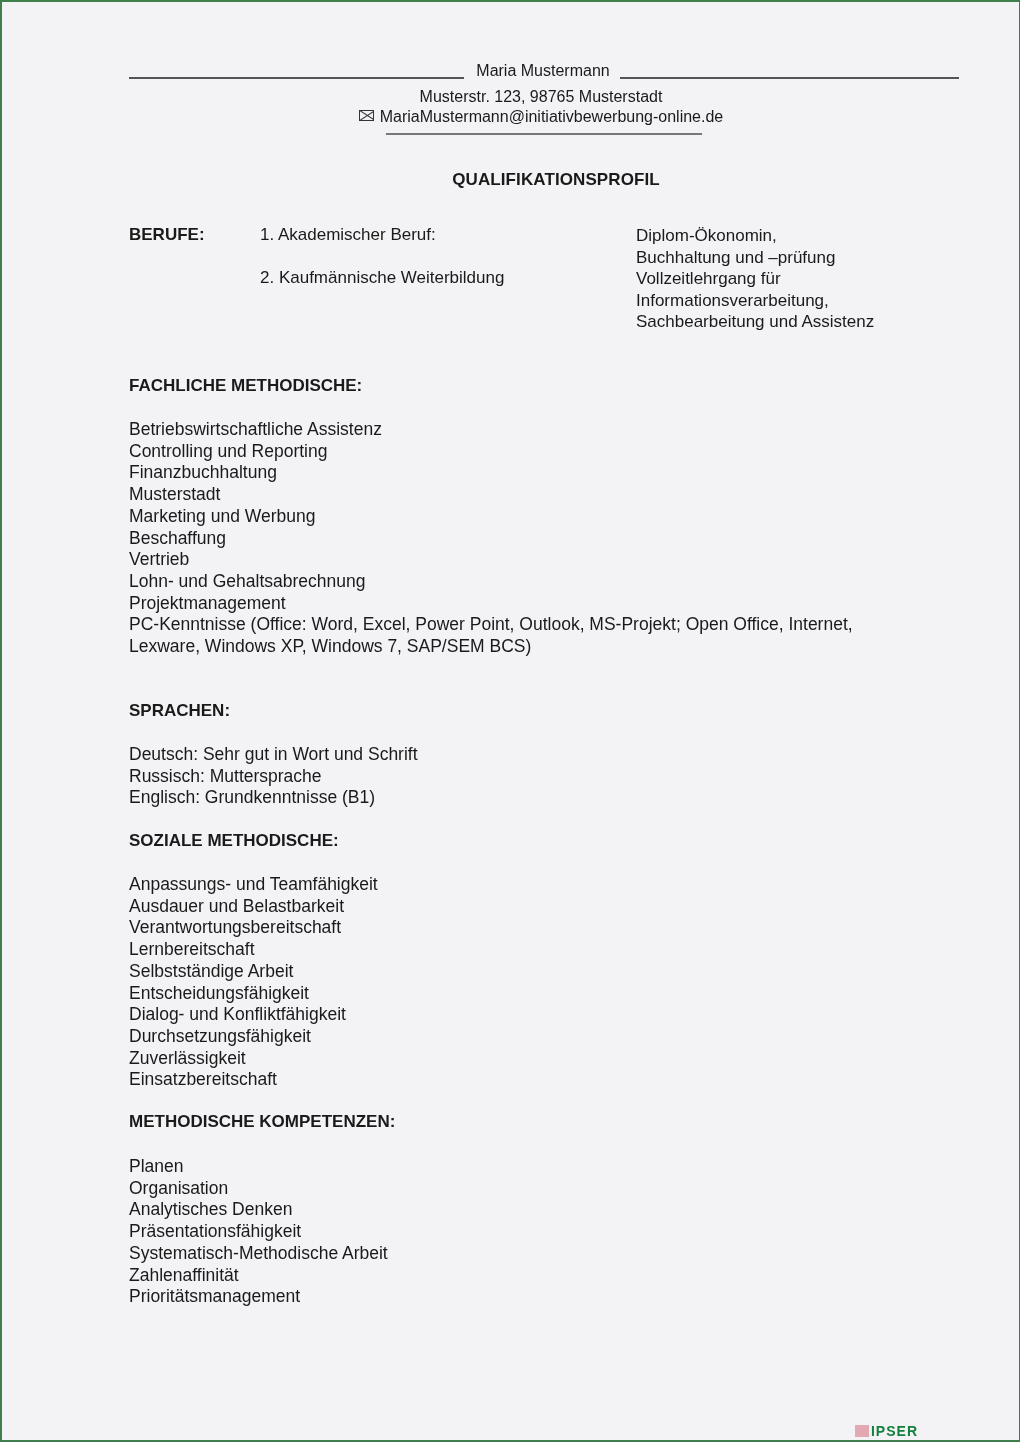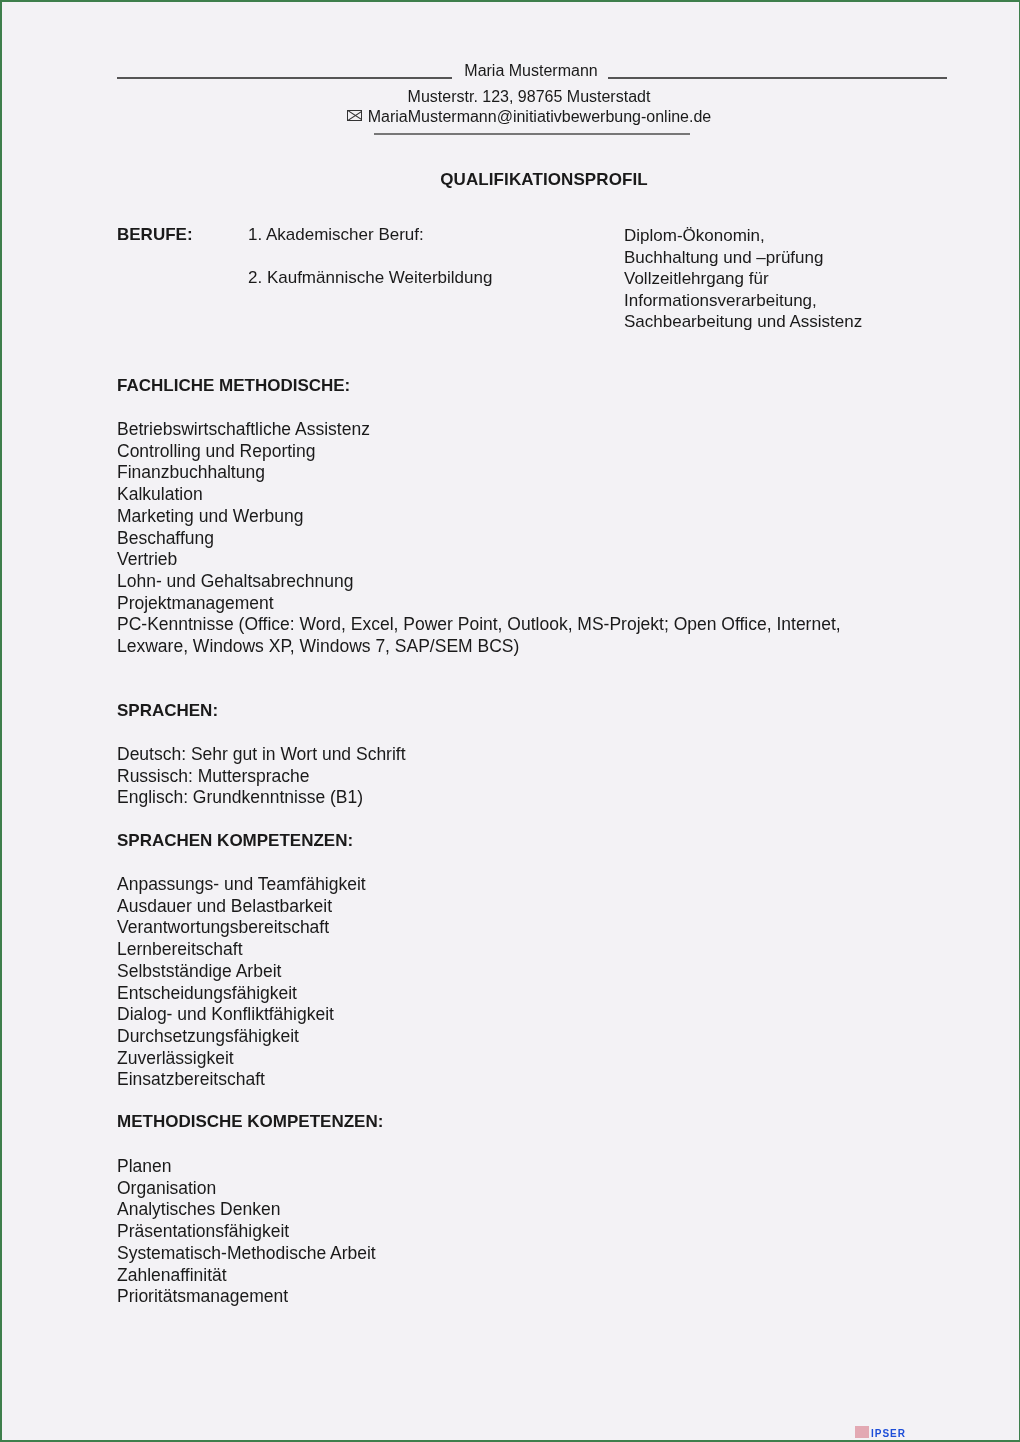--- a/index.html
+++ b/index.html
@@ -10,21 +10,21 @@
     color: #1a1a1a;
     position: relative;
     overflow: hidden;
   }
   .frame {
     position: absolute; left: 0; top: 0; width: 1020px; height: 1442px;
     box-sizing: border-box;
     border: 2px solid #3e7f4c;
     border-right-width: 1px;
   }
-  .page { position: absolute; left: 0; top: 0; width: 908px; height: 1442px; }
+  .page { position: absolute; left: 12px; top: 0; width: 908px; height: 1442px; }
 
   .name-row { position: absolute; top: 62px; left: 117px; width: 830px; height: 20px; }
   .name-row .line-l { position: absolute; left: 0; top: 15px; width: 335px; height: 2px; background: #555; }
   .name-row .line-r { position: absolute; left: 491px; top: 15px; width: 339px; height: 2px; background: #555; }
   .name-row .name { position: absolute; left: 340px; top: 0; font-size: 16px; width: 148px; text-align: center; white-space: nowrap; }
 
   .address { position: absolute; top: 88px; left: 0; width: 1058px; text-align: center; font-size: 16px; }
   .email-row { position: absolute; top: 108px; left: 0; width: 1058px; text-align: center; font-size: 16px; }
   .email-row .mail-icon { display: inline-block; width: 15px; height: 11px; border: 1px solid #333; position: relative; margin-right: 6px; vertical-align: 1px; overflow: hidden; box-sizing: border-box; }
   .email-row .mail-icon::before, .email-row .mail-icon::after {
@@ -37,21 +37,21 @@
   .title { position: absolute; top: 170px; left: 0; width: 1088px; text-align: center; font-size: 17px; font-weight: bold; letter-spacing: 0.1px; }
 
   .berufe-label { position: absolute; top: 225px; left: 117px; font-size: 17px; font-weight: bold; }
   .berufe-item { position: absolute; left: 248px; font-size: 17px; }
   .berufe-right { position: absolute; left: 624px; top: 225px; font-size: 17px; line-height: 21.6px; }
 
   .section-head { position: absolute; left: 117px; font-size: 17px; font-weight: bold; }
   .list { position: absolute; left: 117px; font-size: 17.5px; line-height: 21.7px; margin: 0; padding: 0; list-style: none; }
   .list li { white-space: nowrap; }
 
-  .watermark { position: absolute; right: 2px; bottom: 3px; font-size: 10px; color: #1d4ed8; letter-spacing: 1px; font-weight: bold; padding-left: 48px; }
+  .watermark { position: absolute; right: 2px; bottom: 3px; font-size: 14px; color: #15803d; letter-spacing: 1px; font-weight: bold; padding-left: 48px; }
   .watermark .wm-icon { display: inline-block; width: 14px; height: 12px; background: #e3a9b3; margin-right: 2px; vertical-align: -1px; }
 </style>
 </head>
 <body>
 
 <div class="page">
 
   <div class="name-row">
     <div class="line-l"></div>
     <div class="name">Maria Mustermann</div>
@@ -76,38 +76,38 @@
     <div>Vollzeitlehrgang für</div>
     <div>Informationsverarbeitung,</div>
     <div>Sachbearbeitung und Assistenz</div>
   </div>
 
   <div class="section-head" style="top:376px;">FACHLICHE METHODISCHE:</div>
   <ul class="list" style="top:419px;">
     <li>Betriebswirtschaftliche Assistenz</li>
     <li>Controlling und Reporting</li>
     <li>Finanzbuchhaltung</li>
-    <li>Kalkulation</li>
+    <li>Musterstadt</li>
     <li>Marketing und Werbung</li>
     <li>Beschaffung</li>
     <li>Vertrieb</li>
     <li>Lohn- und Gehaltsabrechnung</li>
     <li>Projektmanagement</li>
     <li>PC-Kenntnisse (Office: Word, Excel, Power Point, Outlook, MS-Projekt; Open Office, Internet,</li>
     <li>Lexware, Windows XP, Windows 7, SAP/SEM BCS)</li>
   </ul>
 
   <div class="section-head" style="top:701px;">SPRACHEN:</div>
   <ul class="list" style="top:744px;">
     <li>Deutsch: Sehr gut in Wort und Schrift</li>
     <li>Russisch: Muttersprache</li>
     <li>Englisch: Grundkenntnisse (B1)</li>
   </ul>
 
-  <div class="section-head" style="top:831px;">SPRACHEN KOMPETENZEN:</div>
+  <div class="section-head" style="top:831px;">SOZIALE METHODISCHE:</div>
   <ul class="list" style="top:874px;">
     <li>Anpassungs- und Teamfähigkeit</li>
     <li>Ausdauer und Belastbarkeit</li>
     <li>Verantwortungsbereitschaft</li>
     <li>Lernbereitschaft</li>
     <li>Selbstständige Arbeit</li>
     <li>Entscheidungsfähigkeit</li>
     <li>Dialog- und Konfliktfähigkeit</li>
     <li>Durchsetzungsfähigkeit</li>
     <li>Zuverlässigkeit</li>

